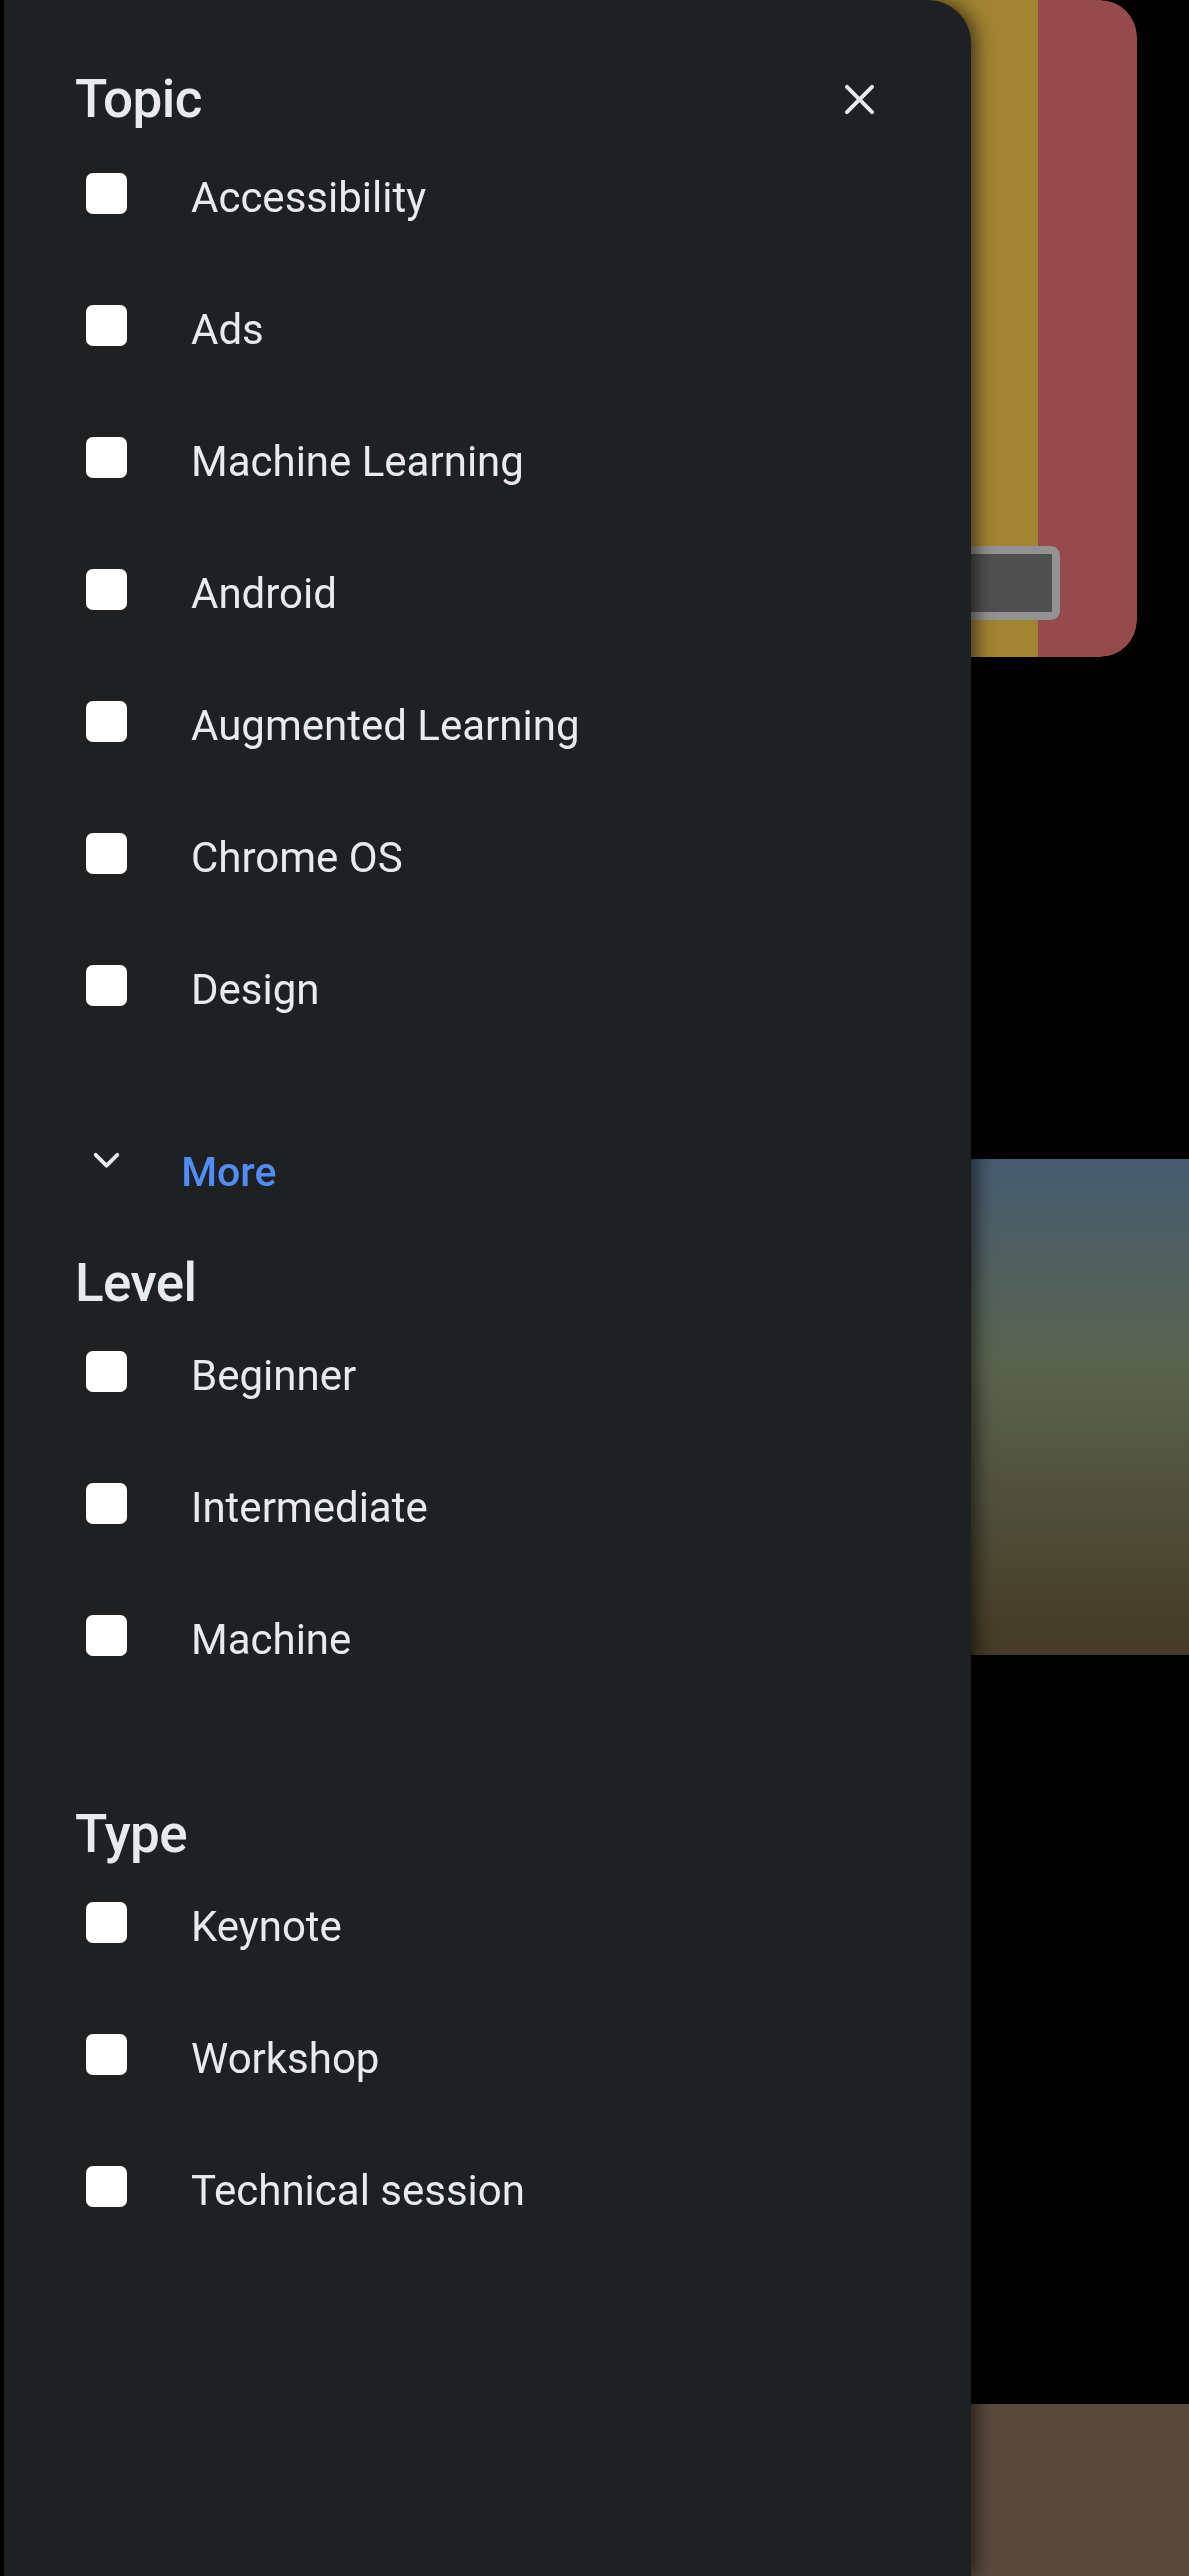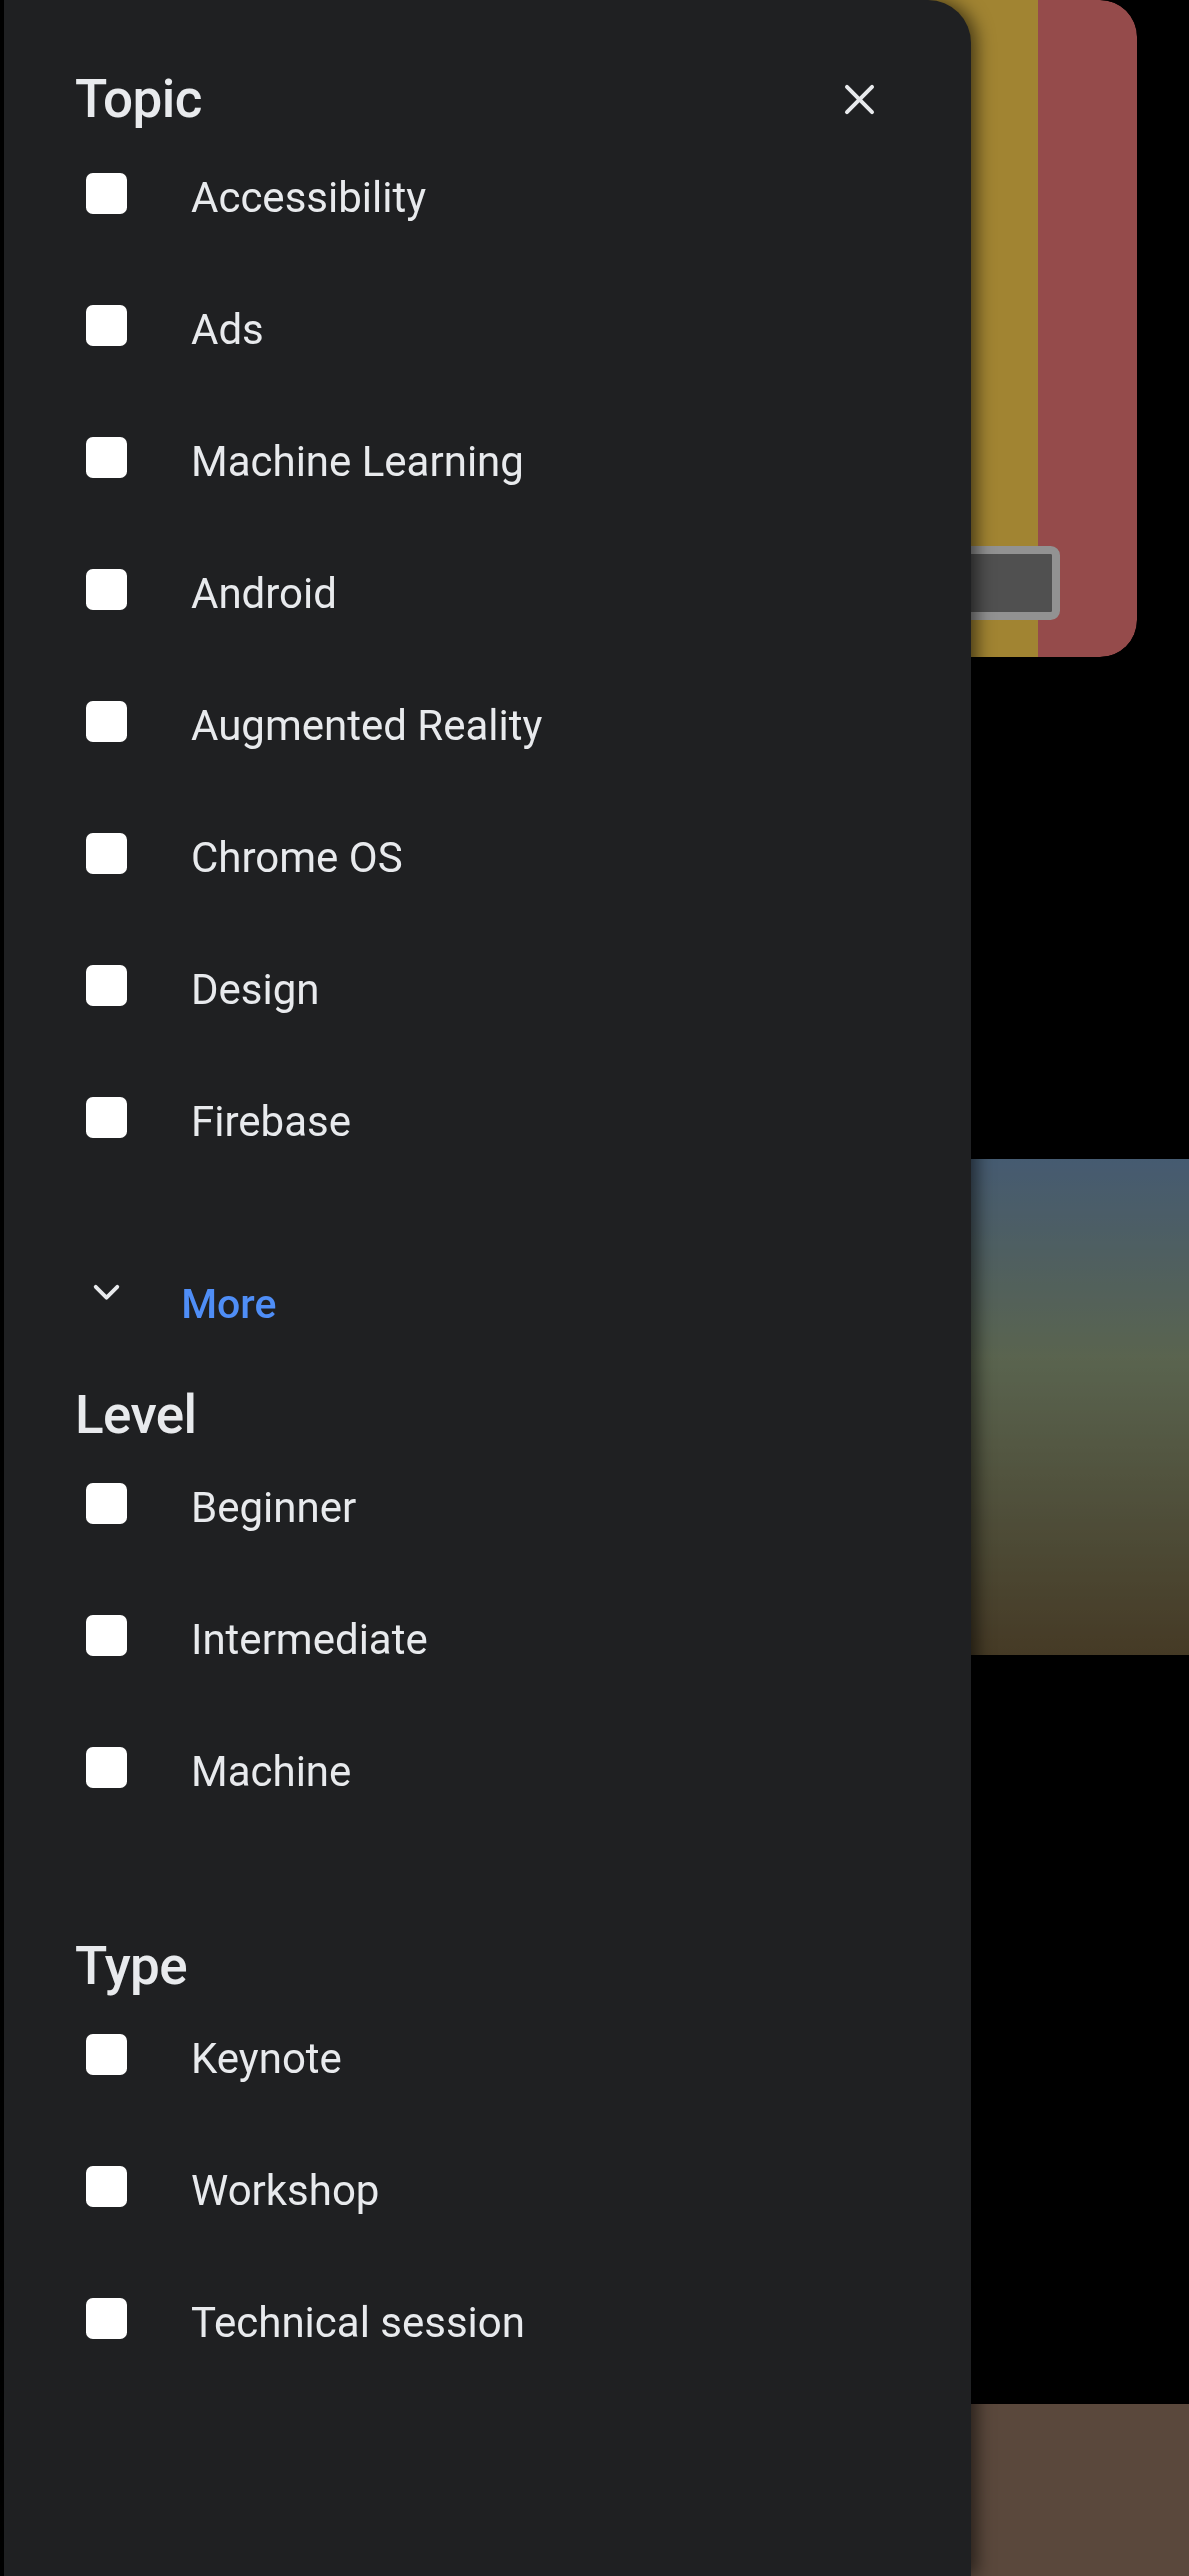--- a/index.html
+++ b/index.html
@@ -74,33 +74,29 @@
       <li class="filter-item">
         <div class="checkbox"></div>
         <span class="item-label">Machine Learning</span>
       </li>
       <li class="filter-item">
         <div class="checkbox"></div>
         <span class="item-label">Android</span>
       </li>
       <li class="filter-item">
         <div class="checkbox"></div>
-        <span class="item-label">Augmented Reality</span>
+        <span class="item-label">Augmented Learning</span>
       </li>
       <li class="filter-item">
         <div class="checkbox"></div>
         <span class="item-label">Chrome OS</span>
       </li>
       <li class="filter-item">
         <div class="checkbox"></div>
         <span class="item-label">Design</span>
-      </li>
-      <li class="filter-item">
-        <div class="checkbox"></div>
-        <span class="item-label">Firebase</span>
       </li>
     </ul>
 
     <div class="more-row">
       <div class="chevron">
         <svg viewBox="0 0 24 24" fill="none" stroke="#e8eaed" stroke-width="2.5" stroke-linecap="round" stroke-linejoin="round">
           <polyline points="5 9 12 16 19 9"></polyline>
         </svg>
       </div>
       <span class="more-label">More</span>

